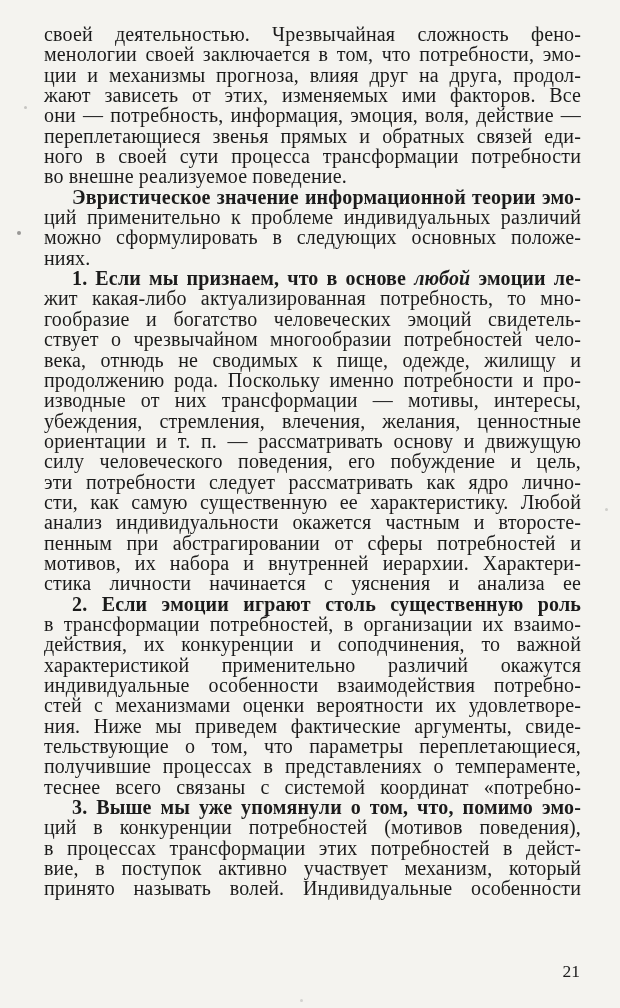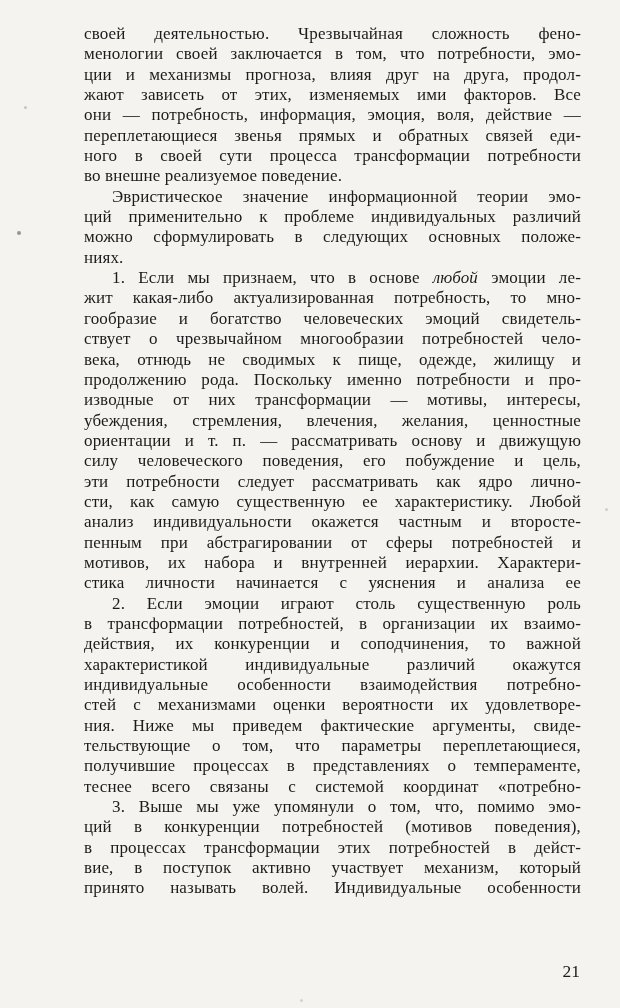--- a/index.html
+++ b/index.html
@@ -22,30 +22,30 @@
   .text-block {
     position: absolute;
     left: 44px;
     top: 24px;
     width: 537px;
   }
   .paragraph {
     margin: 0;
   }
   .line {
-    font-size: 17px;
+    font-size: 20px;
     line-height: 20.35px;
     letter-spacing: 0.15px;
     text-align: justify;
     text-align-last: justify;
     white-space: normal;
-    margin-left: 40px;
   }
   .line.indent {
     text-indent: 28px;
+    font-weight: bold;
   }
   .line.last {
     text-align-last: left;
   }
   .line i {
     font-style: italic;
   }
   .page-number {
     position: absolute;
     right: 40px;
@@ -100,21 +100,21 @@
         <div class="line">сти, как самую существенную ее характеристику. Любой</div>
         <div class="line">анализ индивидуальности окажется частным и второсте-</div>
         <div class="line">пенным при абстрагировании от сферы потребностей и</div>
         <div class="line">мотивов, их набора и внутренней иерархии. Характери-</div>
         <div class="line">стика личности начинается с уяснения и анализа ее</div>
       </div>
       <div class="paragraph">
         <div class="line indent">2. Если эмоции играют столь существенную роль</div>
         <div class="line">в трансформации потребностей, в организации их взаимо-</div>
         <div class="line">действия, их конкуренции и соподчинения, то важной</div>
-        <div class="line">характеристикой индивидуальные различий окажутся</div>
+        <div class="line">характеристикой применительно различий окажутся</div>
         <div class="line">индивидуальные особенности взаимодействия потребно-</div>
         <div class="line">стей с механизмами оценки вероятности их удовлетворе-</div>
         <div class="line">ния. Ниже мы приведем фактические аргументы, свиде-</div>
         <div class="line">тельствующие о том, что параметры переплетающиеся,</div>
         <div class="line">получившие процессах в представлениях о темпераменте,</div>
         <div class="line">теснее всего связаны с системой координат «потребно-</div>
       </div>
       <div class="paragraph">
         <div class="line indent">3. Выше мы уже упомянули о том, что, помимо эмо-</div>
         <div class="line">ций в конкуренции потребностей (мотивов поведения),</div>

